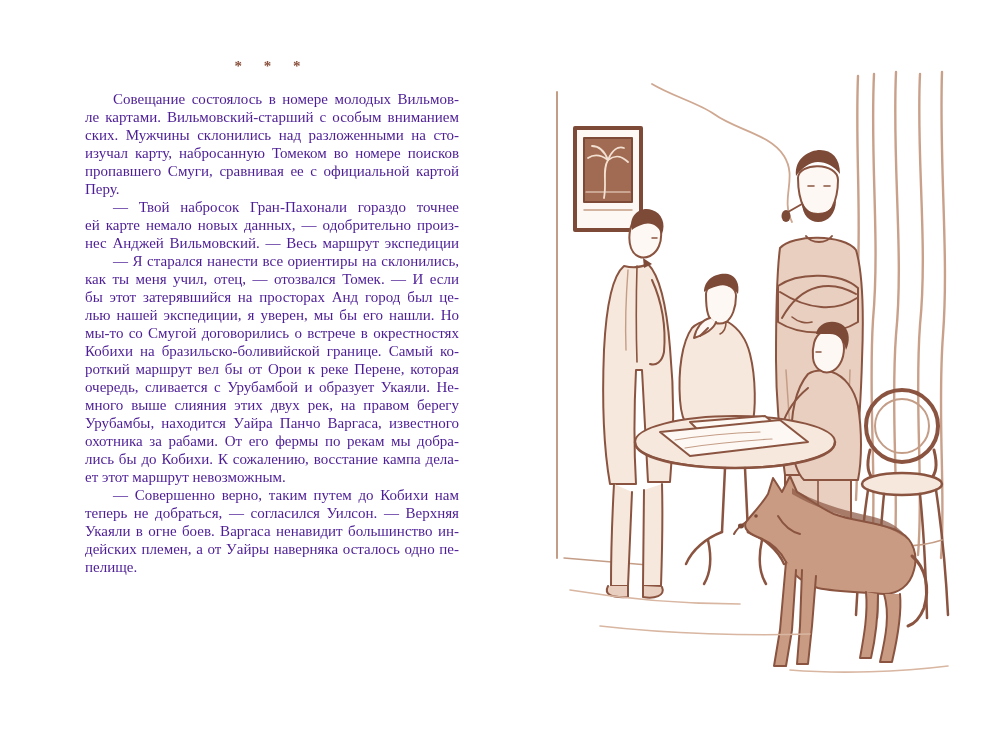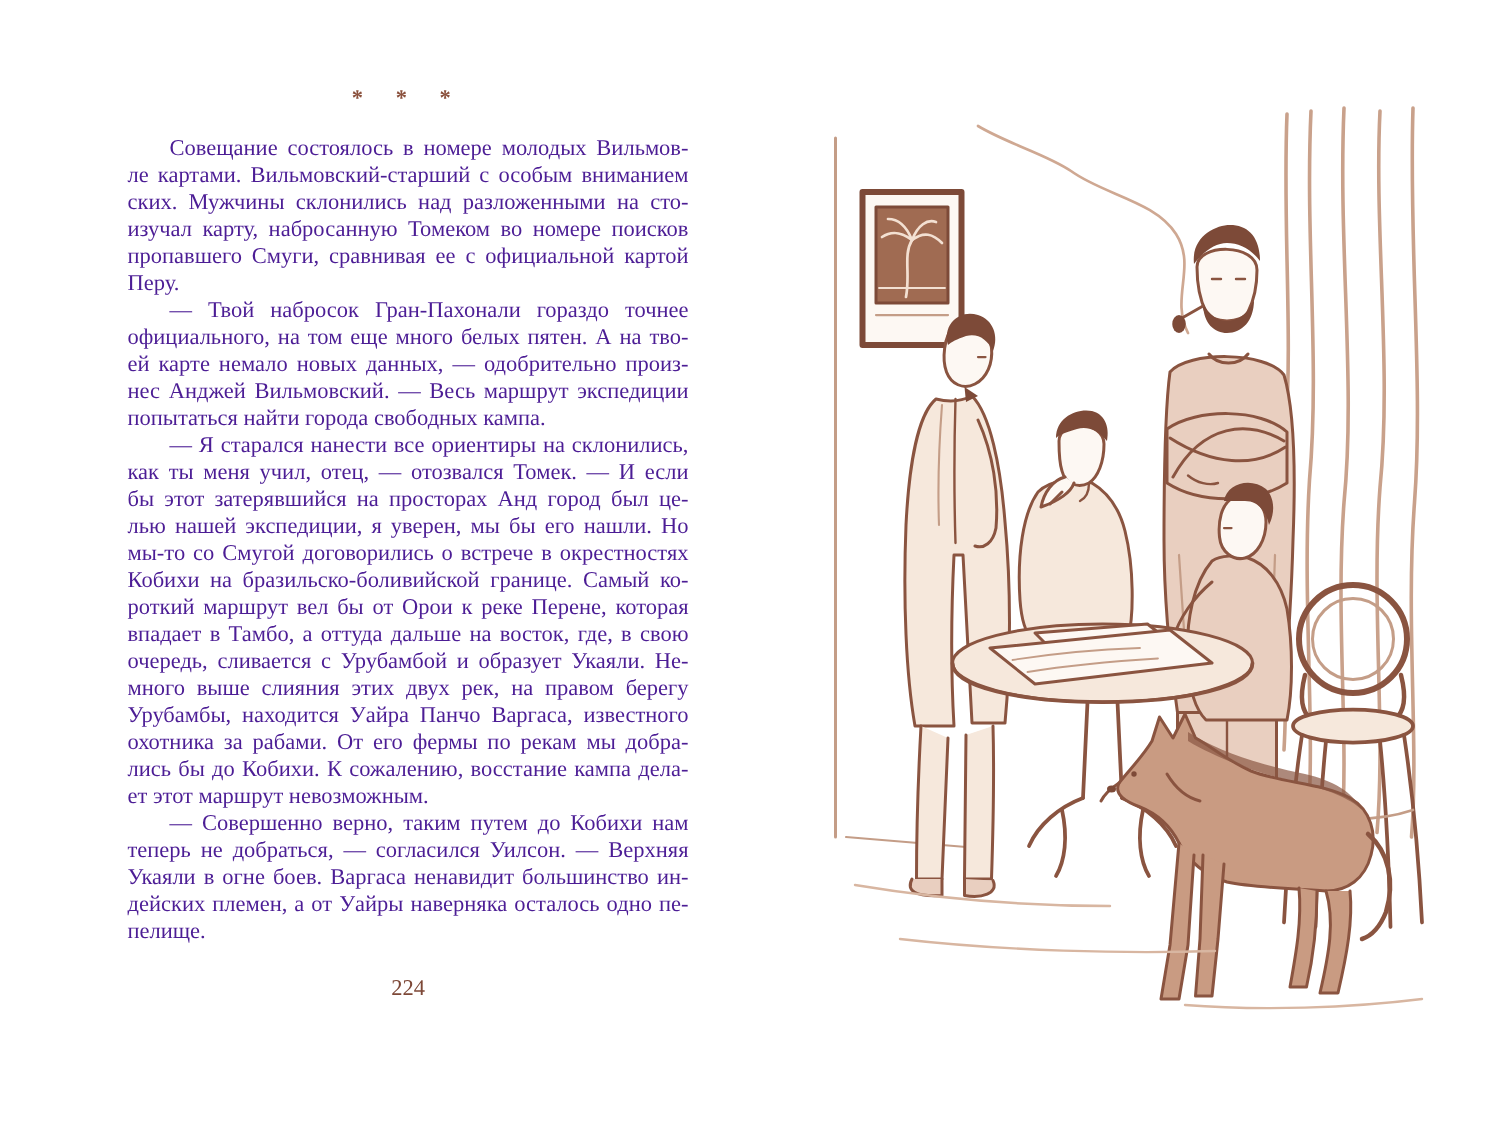--- a/index.html
+++ b/index.html
@@ -38,50 +38,46 @@
         <div class="para">
           <div class="line first">Совещание состоялось в номере молодых Вильмов-</div>
           <div class="line">ле картами. Вильмовский-старший с особым вниманием</div>
           <div class="line">ских. Мужчины склонились над разложенными на сто-</div>
           <div class="line">изучал карту, набросанную Томеком во номере поисков</div>
           <div class="line">пропавшего Смуги, сравнивая ее с официальной картой</div>
           <div class="line last">Перу.</div>
         </div>
         <div class="para">
           <div class="line first">— Твой набросок Гран-Пахонали гораздо точнее</div>
-          <div class="line">официального, на том еще много белых пятен. А на тво-</div>
           <div class="line">ей карте немало новых данных, — одобрительно произ-</div>
           <div class="line">нес Анджей Вильмовский. — Весь маршрут экспедиции</div>
-          <div class="line last">попытаться найти города свободных кампа.</div>
         </div>
         <div class="para">
           <div class="line first">— Я старался нанести все ориентиры на склонились,</div>
           <div class="line">как ты меня учил, отец, — отозвался Томек. — И если</div>
           <div class="line">бы этот затерявшийся на просторах Анд город был це-</div>
           <div class="line">лью нашей экспедиции, я уверен, мы бы его нашли. Но</div>
           <div class="line">мы-то со Смугой договорились о встрече в окрестностях</div>
           <div class="line">Кобихи на бразильско-боливийской границе. Самый ко-</div>
           <div class="line">роткий маршрут вел бы от Орои к реке Перене, которая</div>
-          <div class="line">впадает в Тамбо, а оттуда дальше на восток, где, в свою</div>
           <div class="line">очередь, сливается с Урубамбой и образует Укаяли. Не-</div>
           <div class="line">много выше слияния этих двух рек, на правом берегу</div>
           <div class="line">Урубамбы, находится Уайра Панчо Варгаса, известного</div>
           <div class="line">охотника за рабами. От его фермы по рекам мы добра-</div>
           <div class="line">лись бы до Кобихи. К сожалению, восстание кампа дела-</div>
           <div class="line last">ет этот маршрут невозможным.</div>
         </div>
         <div class="para">
           <div class="line first">— Совершенно верно, таким путем до Кобихи нам</div>
           <div class="line">теперь не добраться, — согласился Уилсон. — Верхняя</div>
           <div class="line">Укаяли в огне боев. Варгаса ненавидит большинство ин-</div>
           <div class="line">дейских племен, а от Уайры наверняка осталось одно пе-</div>
           <div class="line last">пелище.</div>
         </div>
       </div>
-    <div class="page-number">224</div>
   </div>
 
   <div class="right-page">
     <svg viewBox="0 0 420 630" xmlns="http://www.w3.org/2000/svg">
       <g stroke="#8a5440" stroke-width="2" fill="none" stroke-linecap="round" stroke-linejoin="round">
 
         <g stroke="#c49d87">
           <path d="M17,22 L17,488"></path>
           <path d="M24,488 L120,496" stroke-width="1.4"></path>
         </g>

